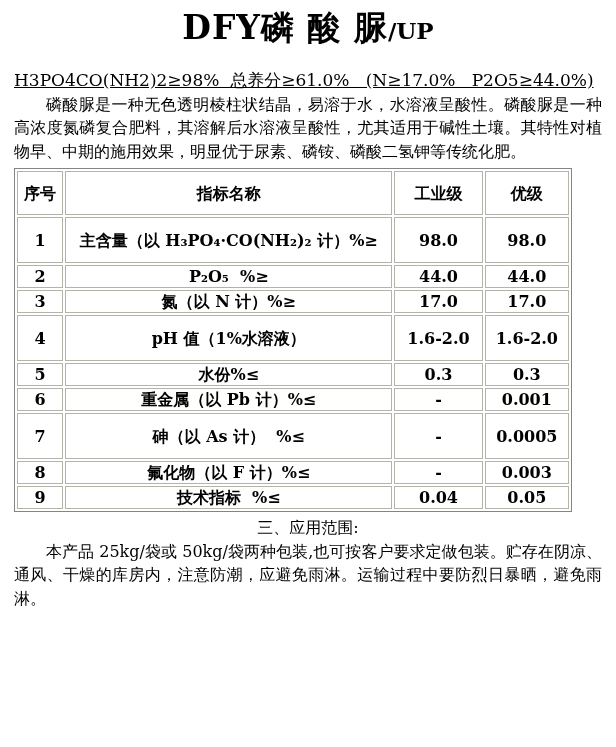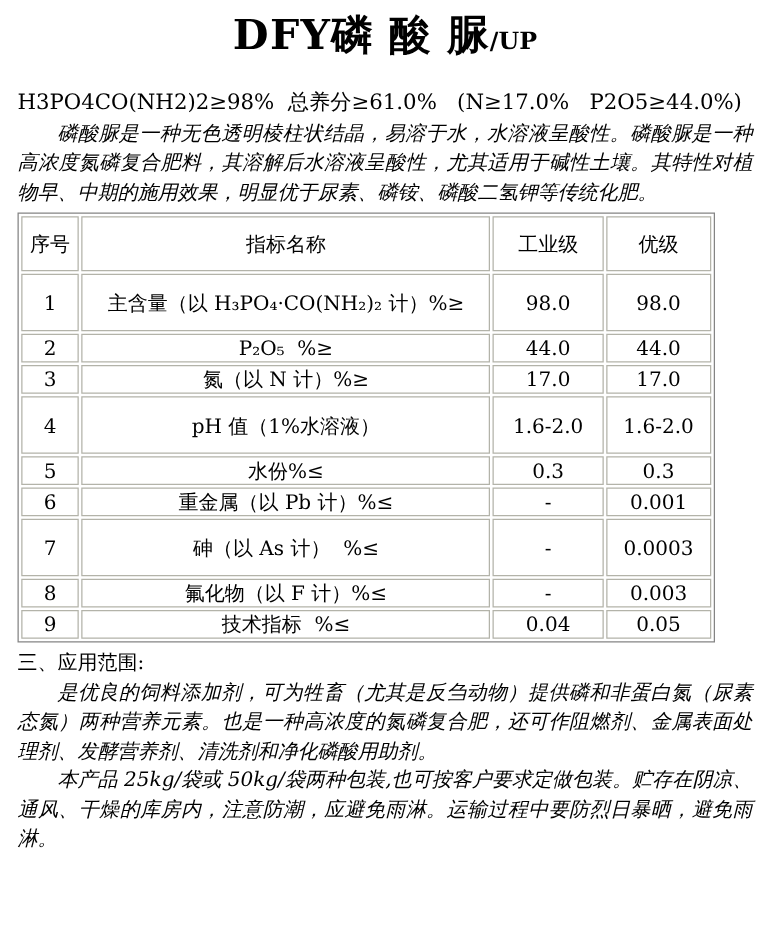--- a/index.html
+++ b/index.html
@@ -20,62 +20,64 @@
   .title {
     margin: 2px 0 12px 0;
     text-align: center;
     font-size: 33px;
     font-weight: bold;
     line-height: 40px;
     white-space: pre-wrap;
     letter-spacing: 1px;
   }
   .title-suffix {
-    font-size: 19px;
+    font-size: 23px;
     letter-spacing: 0;
   }
   .formula {
     margin: 18px 0 0 0;
     font-size: 17px;
     white-space: pre-wrap;
+    text-decoration: underline;
   }
   .heading {
     margin: 0;
     white-space: pre-wrap;
   }
   .heading.first {
     margin-top: 22px;
   }
   .heading.after-table {
     margin-top: 4px;
+    text-align: center;
   }
   .body-text {
     margin: 0;
     text-indent: 2em;
     text-align: justify;
-    font-style: italic;
   }
   table.spec {
     border-collapse: separate;
     border-spacing: 2px;
     border: 1px solid #848484;
     margin: 5px 0 4px 0;
     background: #ffffff;
     table-layout: fixed;
     width: 558px;
   }
   table.spec td {
     border: 1px solid #b3b3a9;
     text-align: center;
     vertical-align: middle;
     font-size: 16px;
     line-height: 19px;
     padding: 1px 2px;
     white-space: pre-wrap;
     overflow: hidden;
+    font-weight: bold;
   }
   tr.rh-header td { height: 40px; }
   tr.rh-tall   td { height: 42px; }
   tr.rh-short  td { height: 19px; }
 </style>
 </head>
 <body>
 
 <div class="page">
 
@@ -133,35 +135,34 @@
       <tr class="rh-short">
         <td>6</td>
         <td>重金属（以 Pb 计）%≤</td>
         <td>-</td>
         <td>0.001</td>
       </tr>
       <tr class="rh-tall">
         <td>7</td>
         <td>砷（以 As 计）  %≤</td>
         <td>-</td>
-        <td>0.0003</td>
+        <td>0.0005</td>
       </tr>
       <tr class="rh-short">
         <td>8</td>
         <td>氟化物（以 F 计）%≤</td>
         <td>-</td>
         <td>0.003</td>
       </tr>
       <tr class="rh-short">
         <td>9</td>
         <td>技术指标  %≤</td>
         <td>0.04</td>
         <td>0.05</td>
       </tr>
     </tbody>
   </table>
 
   <p class="heading after-table">三、应用范围:</p>
-  <p class="body-text">是优良的饲料添加剂，可为牲畜（尤其是反刍动物）提供磷和非蛋白氮（尿素态氮）两种营养元素。也是一种高浓度的氮磷复合肥，还可作阻燃剂、金属表面处理剂、发酵营养剂、清洗剂和净化磷酸用助剂。</p>
 
   <p class="body-text">本产品 25kg/袋或 50kg/袋两种包装,也可按客户要求定做包装。贮存在阴凉、通风、干燥的库房内，注意防潮，应避免雨淋。运输过程中要防烈日暴晒，避免雨淋。</p>
 
 </div>
 
 </body></html>

